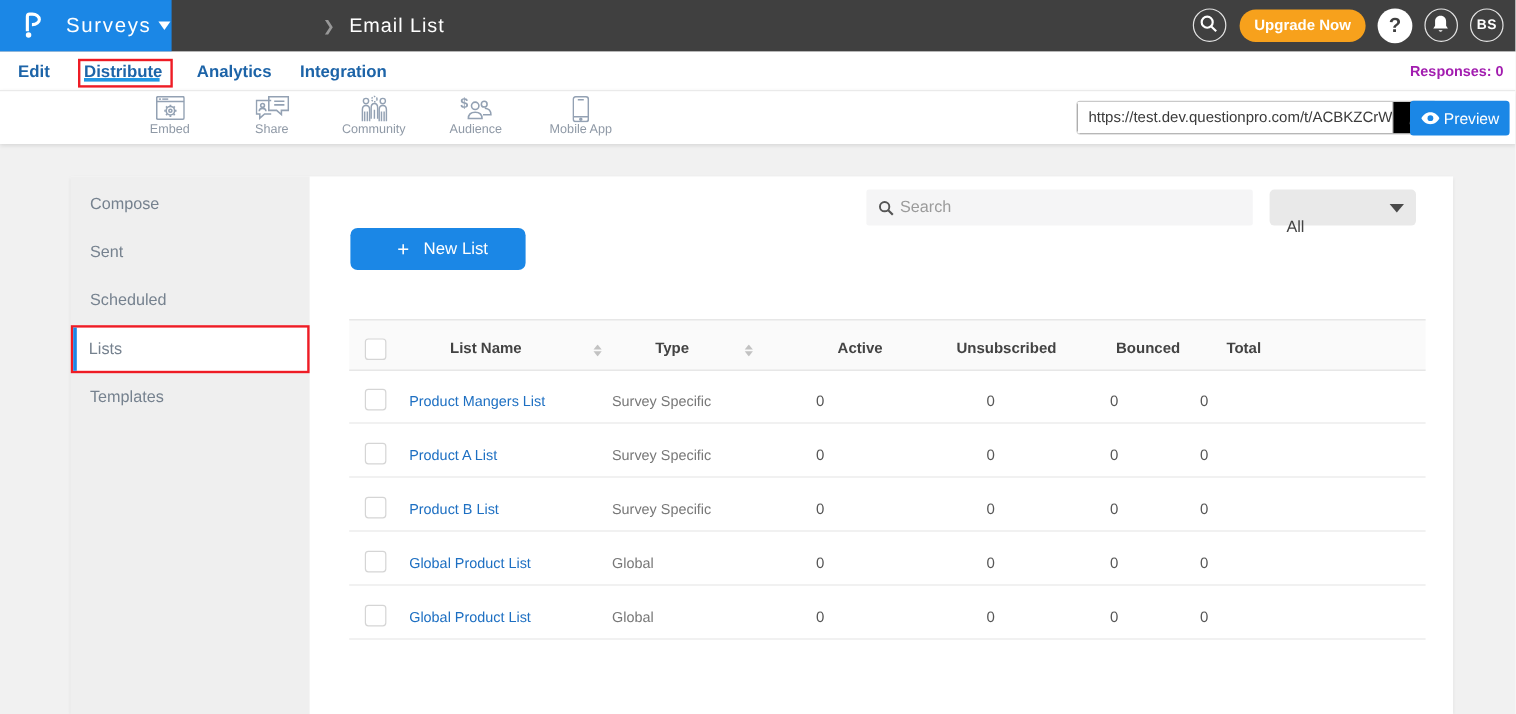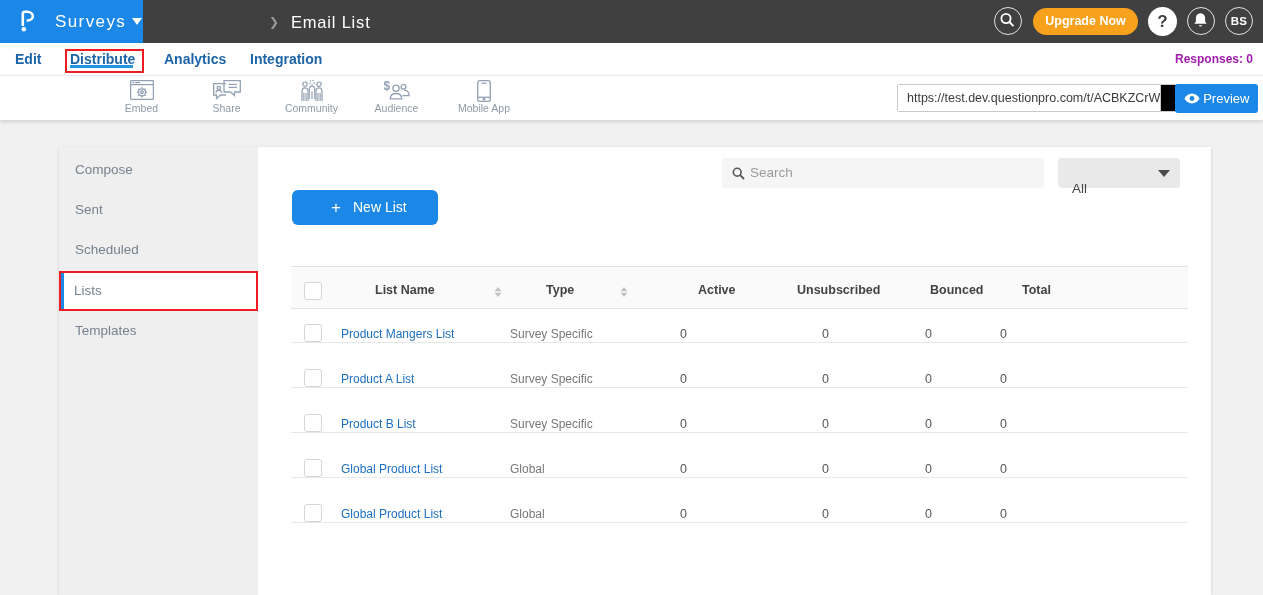--- a/index.html
+++ b/index.html
@@ -55,21 +55,21 @@
 
 #newlist { position:absolute; left:233px; top:43px; width:146px; height:35px; background:#1b87e6; border-radius:6px; color:#fff; font-size:14px; text-align:center; line-height:35px; }
 #searchbox { position:absolute; left:663px; top:11px; width:322px; height:30px; background:#f5f5f6; border-radius:2px; }
 #searchbox .ph { position:absolute; left:28px; top:0; line-height:30px; font-size:13.5px; color:#9b9b9b; }
 #alldd { position:absolute; left:999px; top:11px; width:122px; height:30px; background:#e9e9e9; border-radius:4px; }
 #alldd .txt { position:absolute; left:14px; top:0; line-height:30px; font-size:13.5px; color:#444;margin-top:16px; }
 #alldd .tri { position:absolute; right:10px; top:12px; width:0; height:0; border-left:6px solid transparent; border-right:6px solid transparent; border-top:7px solid #4a4a4a; }
 
 
 #thead { position:absolute; left:232px; top:119px; width:897px; height:43px; background:#fafafa; border-top:1px solid #e2e2e2; border-bottom:1px solid #e2e2e2; }
-.trow { position:absolute; left:232px; width:897px; height:33px; border-bottom:1px solid #e8e8e8; }
+.trow { position:absolute; left:232px; width:897px; height:43px; border-bottom:1px solid #e8e8e8; }
 .cb { position:absolute; width:18px; height:18px; border:1px solid #d5d5d5; border-radius:3px; background:#fff; }
 .hc { position:absolute; top:0; height:47px; line-height:47px; font-size:12.5px; font-weight:bold; color:#434343;margin-left:34px; }
 .rc { position:absolute; top:0; height:48px; line-height:48px; font-size:12px; }
 .link { color:#1d6fc2; }
 .typ { color:#787878; }
 .num { color:#565656; font-size:12.5px; }
 .sorti { position:absolute; top:20px; width:8px; height:10px; }
 </style>
 </head>
 <body>

